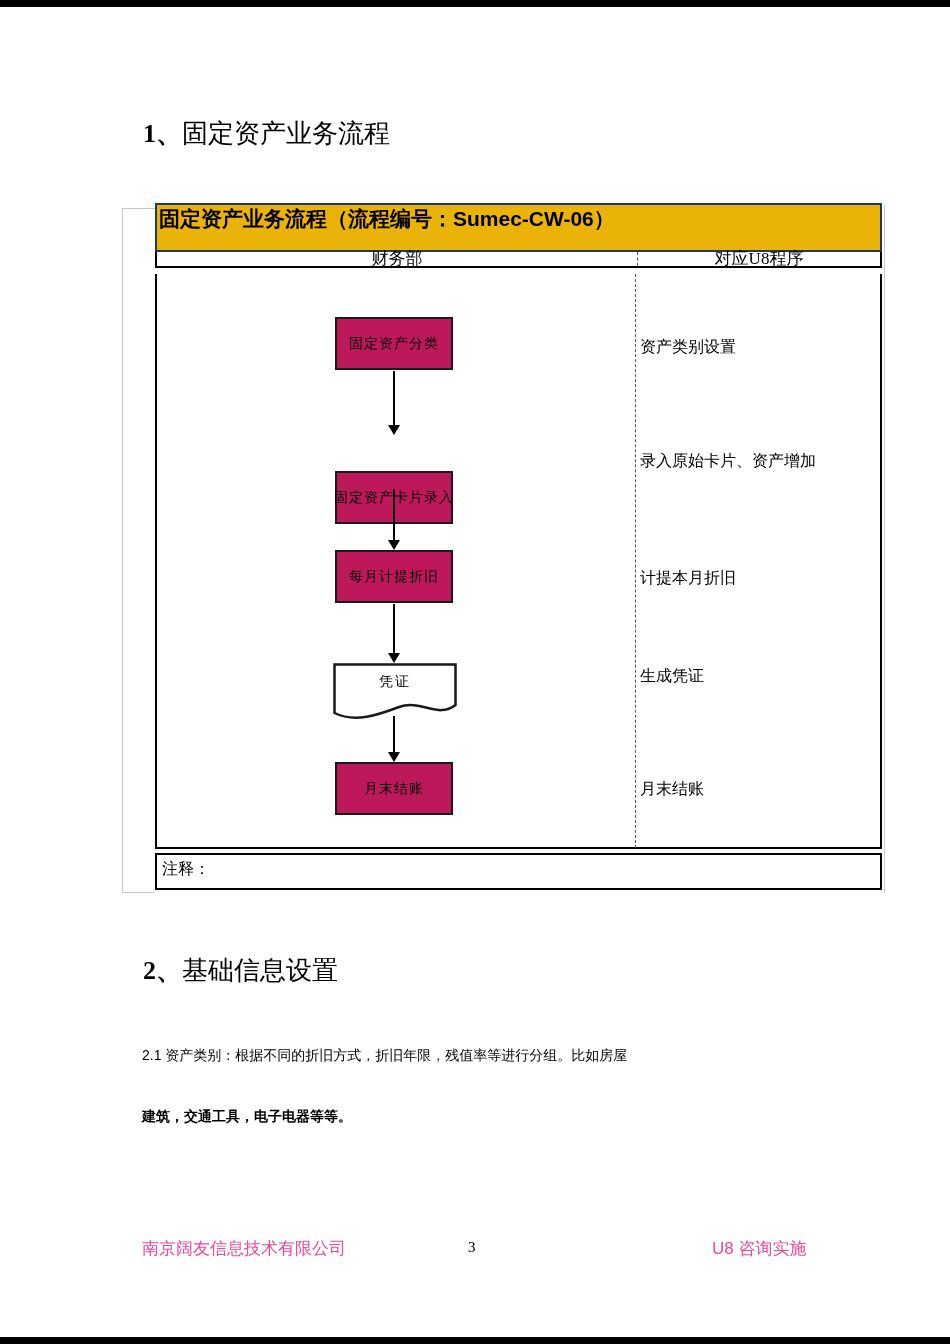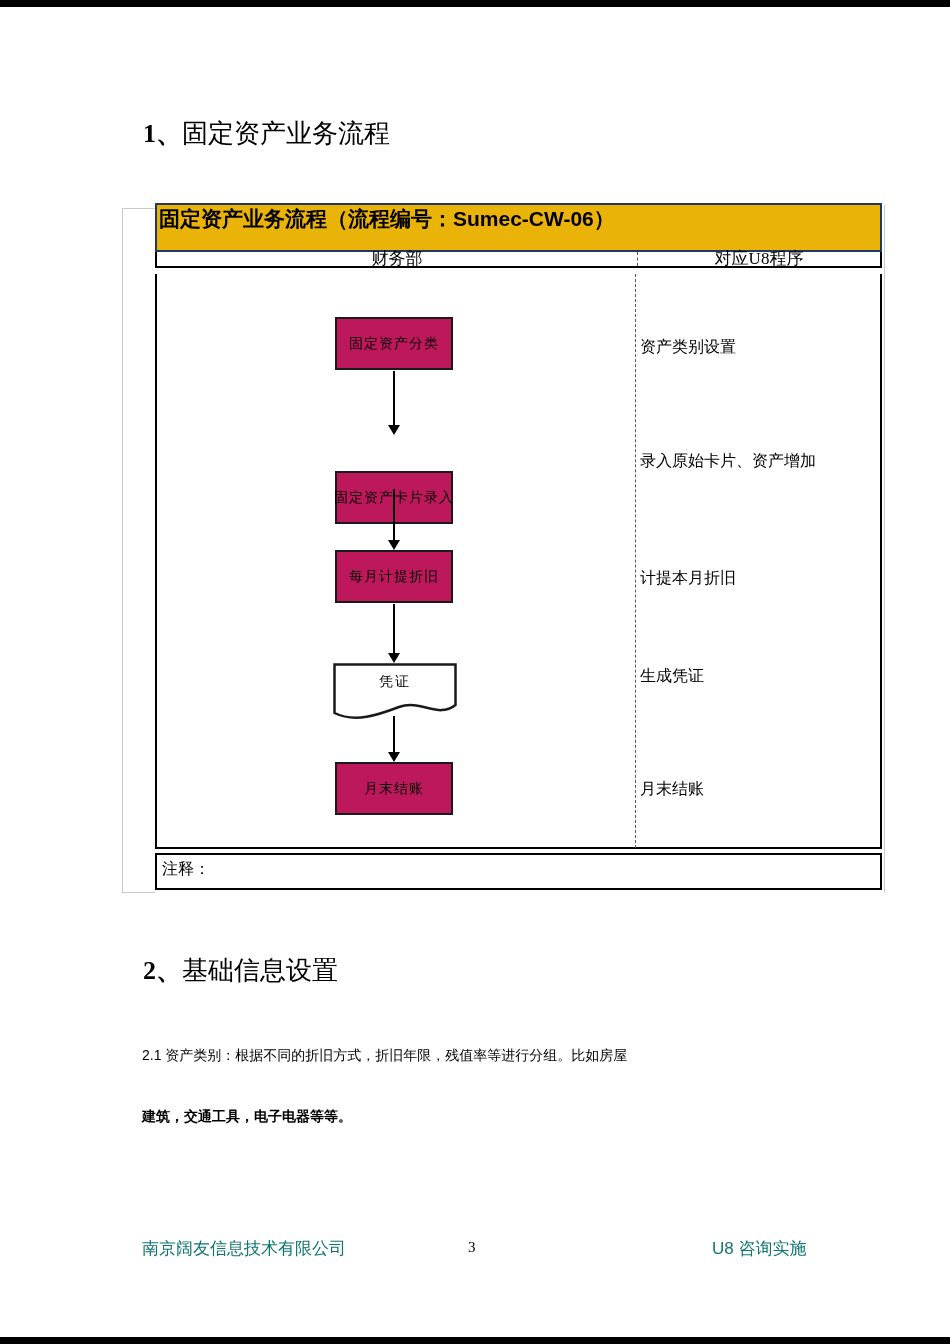--- a/index.html
+++ b/index.html
@@ -33,21 +33,21 @@
             font-size:14px;letter-spacing:1px;white-space:nowrap;}
   .doc-shape{position:absolute;left:333px;top:663px;width:124px;height:62px;}
   .doc-shape .lbl{position:absolute;left:0;top:10px;width:124px;text-align:center;font-size:14px;letter-spacing:2px;}
   .arrow-line{position:absolute;width:0;border-left:2px solid #000;}
   .arrow-head{position:absolute;width:0;height:0;border-left:6px solid transparent;
               border-right:6px solid transparent;border-top:10px solid #000;}
   .u8-label{position:absolute;left:640px;width:238px;font-size:16px;white-space:nowrap;}
   .para-line{position:absolute;left:142px;font-family:"Liberation Sans","DejaVu Sans",sans-serif;
              font-size:14px;line-height:24px;color:#000;white-space:nowrap;}
   .footer-txt{position:absolute;font-family:"Liberation Sans","DejaVu Sans",sans-serif;
-              font-size:17px;color:#0f766e;white-space:nowrap;}
+              font-size:17px;color:#ec4899;white-space:nowrap;}
   .footer-num{position:absolute;font-family:"Liberation Serif","DejaVu Serif",serif;font-size:15px;}
 </style>
 </head>
 <body>
 
 <div class="page">
 
   <div class="edge-bar" style="top:0;"></div>
   <div class="edge-bar" style="top:1337px;"></div>
 

